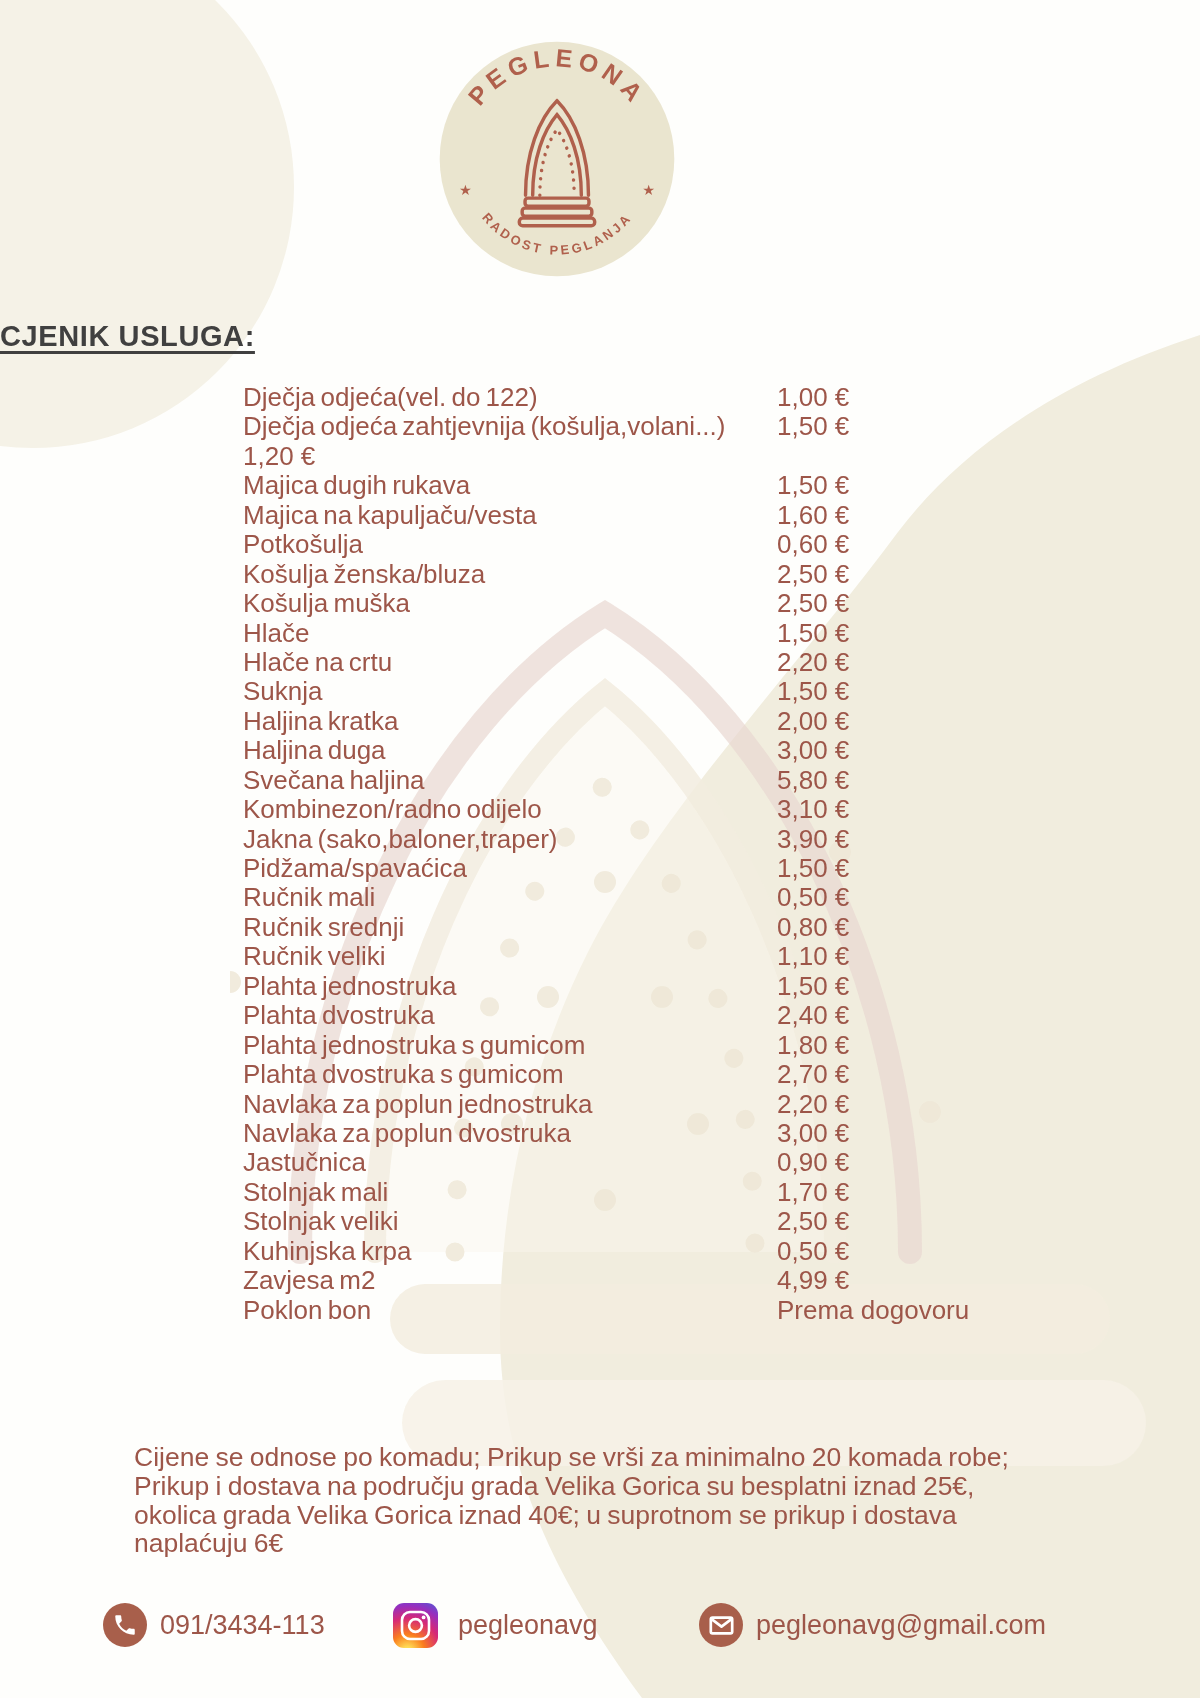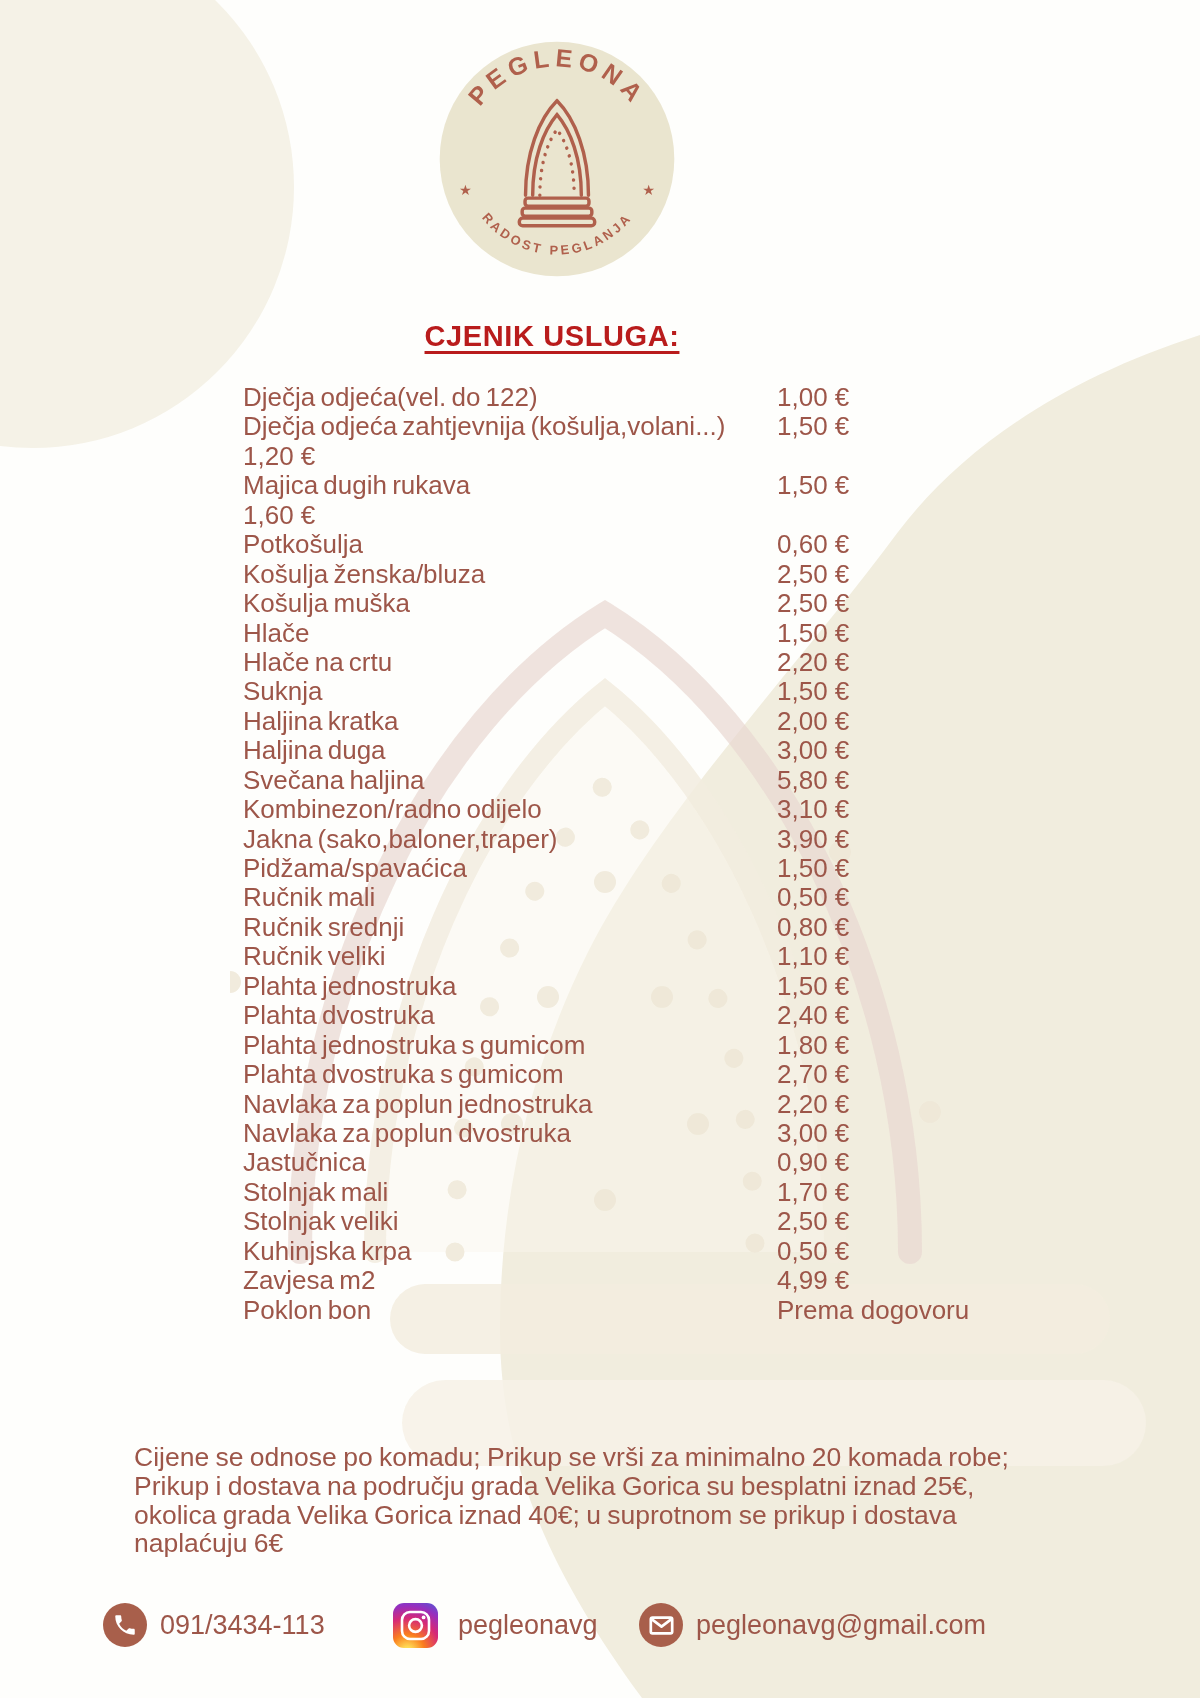--- a/index.html
+++ b/index.html
@@ -18,23 +18,23 @@
     width:522px;height:522px;border-radius:50%;
     background:#f5f2e7;z-index:0;
   }
   .bg-blob{position:absolute;left:0;top:0;z-index:0;}
   .watermark{position:absolute;left:230px;top:552px;z-index:1;opacity:.85;}
   
   .logo{position:absolute;left:433px;top:35px;width:248px;height:248px;z-index:2;}
   
   .title{
     position:absolute;left:0;top:320px;width:1104px;
-    text-align:center;z-index:2;
+    z-index:2;
     font-size:29px;font-weight:bold;letter-spacing:.6px;
-    color:#b91c1c;
+    color:#404040;
     }
   .title span{
     text-decoration:underline;
     text-decoration-thickness:2.5px;
     text-underline-offset:5px;
   }
   
   .list{position:absolute;left:243px;top:382px;width:760px;z-index:2;}
   .row{display:flex;height:29.45px;}
   .row .lbl{width:534px;flex:none;font-size:26px;word-spacing:-2px;white-space:nowrap;}
@@ -42,21 +42,21 @@
   
   .note{
     position:absolute;left:107px;top:1443px;width:1040px;z-index:2;
     font-size:26.5px;line-height:28.8px;word-spacing:-1px;margin-left:27px;
   }
   
   .contacts{position:absolute;left:0;top:1603px;width:1200px;height:46px;z-index:2;}
   .contact{position:absolute;display:flex;align-items:center;gap:13px;font-size:27px;}
   .contact.phone{left:103px;}
   .contact.insta{left:393px;gap:20px;}
-  .contact.mail{left:639px;}
+  .contact.mail{left:699px;}
   .round-icon{
     width:44px;height:44px;border-radius:50%;
     background:#a85f4b;flex:none;
     display:flex;align-items:center;justify-content:center;
   }
   .insta-icon{
     width:45px;height:45px;border-radius:11px;flex:none;
     background:radial-gradient(circle at 32% 108%, #ffdb55 8%, #fa7e1e 30%, #d62976 58%, #962fbf 80%, #4f5bd5 100%);
     display:flex;align-items:center;justify-content:center;
   }
@@ -136,20 +136,21 @@
         <span class="prc">1,50 €</span>
       </div>
       <div class="row">
         <span class="prc">1,20 €</span>
       </div>
       <div class="row">
         <span class="lbl">Majica dugih rukava</span>
         <span class="prc">1,50 €</span>
       </div>
       <div class="row">
+        <span class="lbl">Majica na kapuljaču/vesta</span>
         <span class="prc">1,60 €</span>
       </div>
       <div class="row">
         <span class="lbl">Potkošulja</span>
         <span class="prc">0,60 €</span>
       </div>
       <div class="row">
         <span class="lbl">Košulja ženska/bluza</span>
         <span class="prc">2,50 €</span>
       </div>

